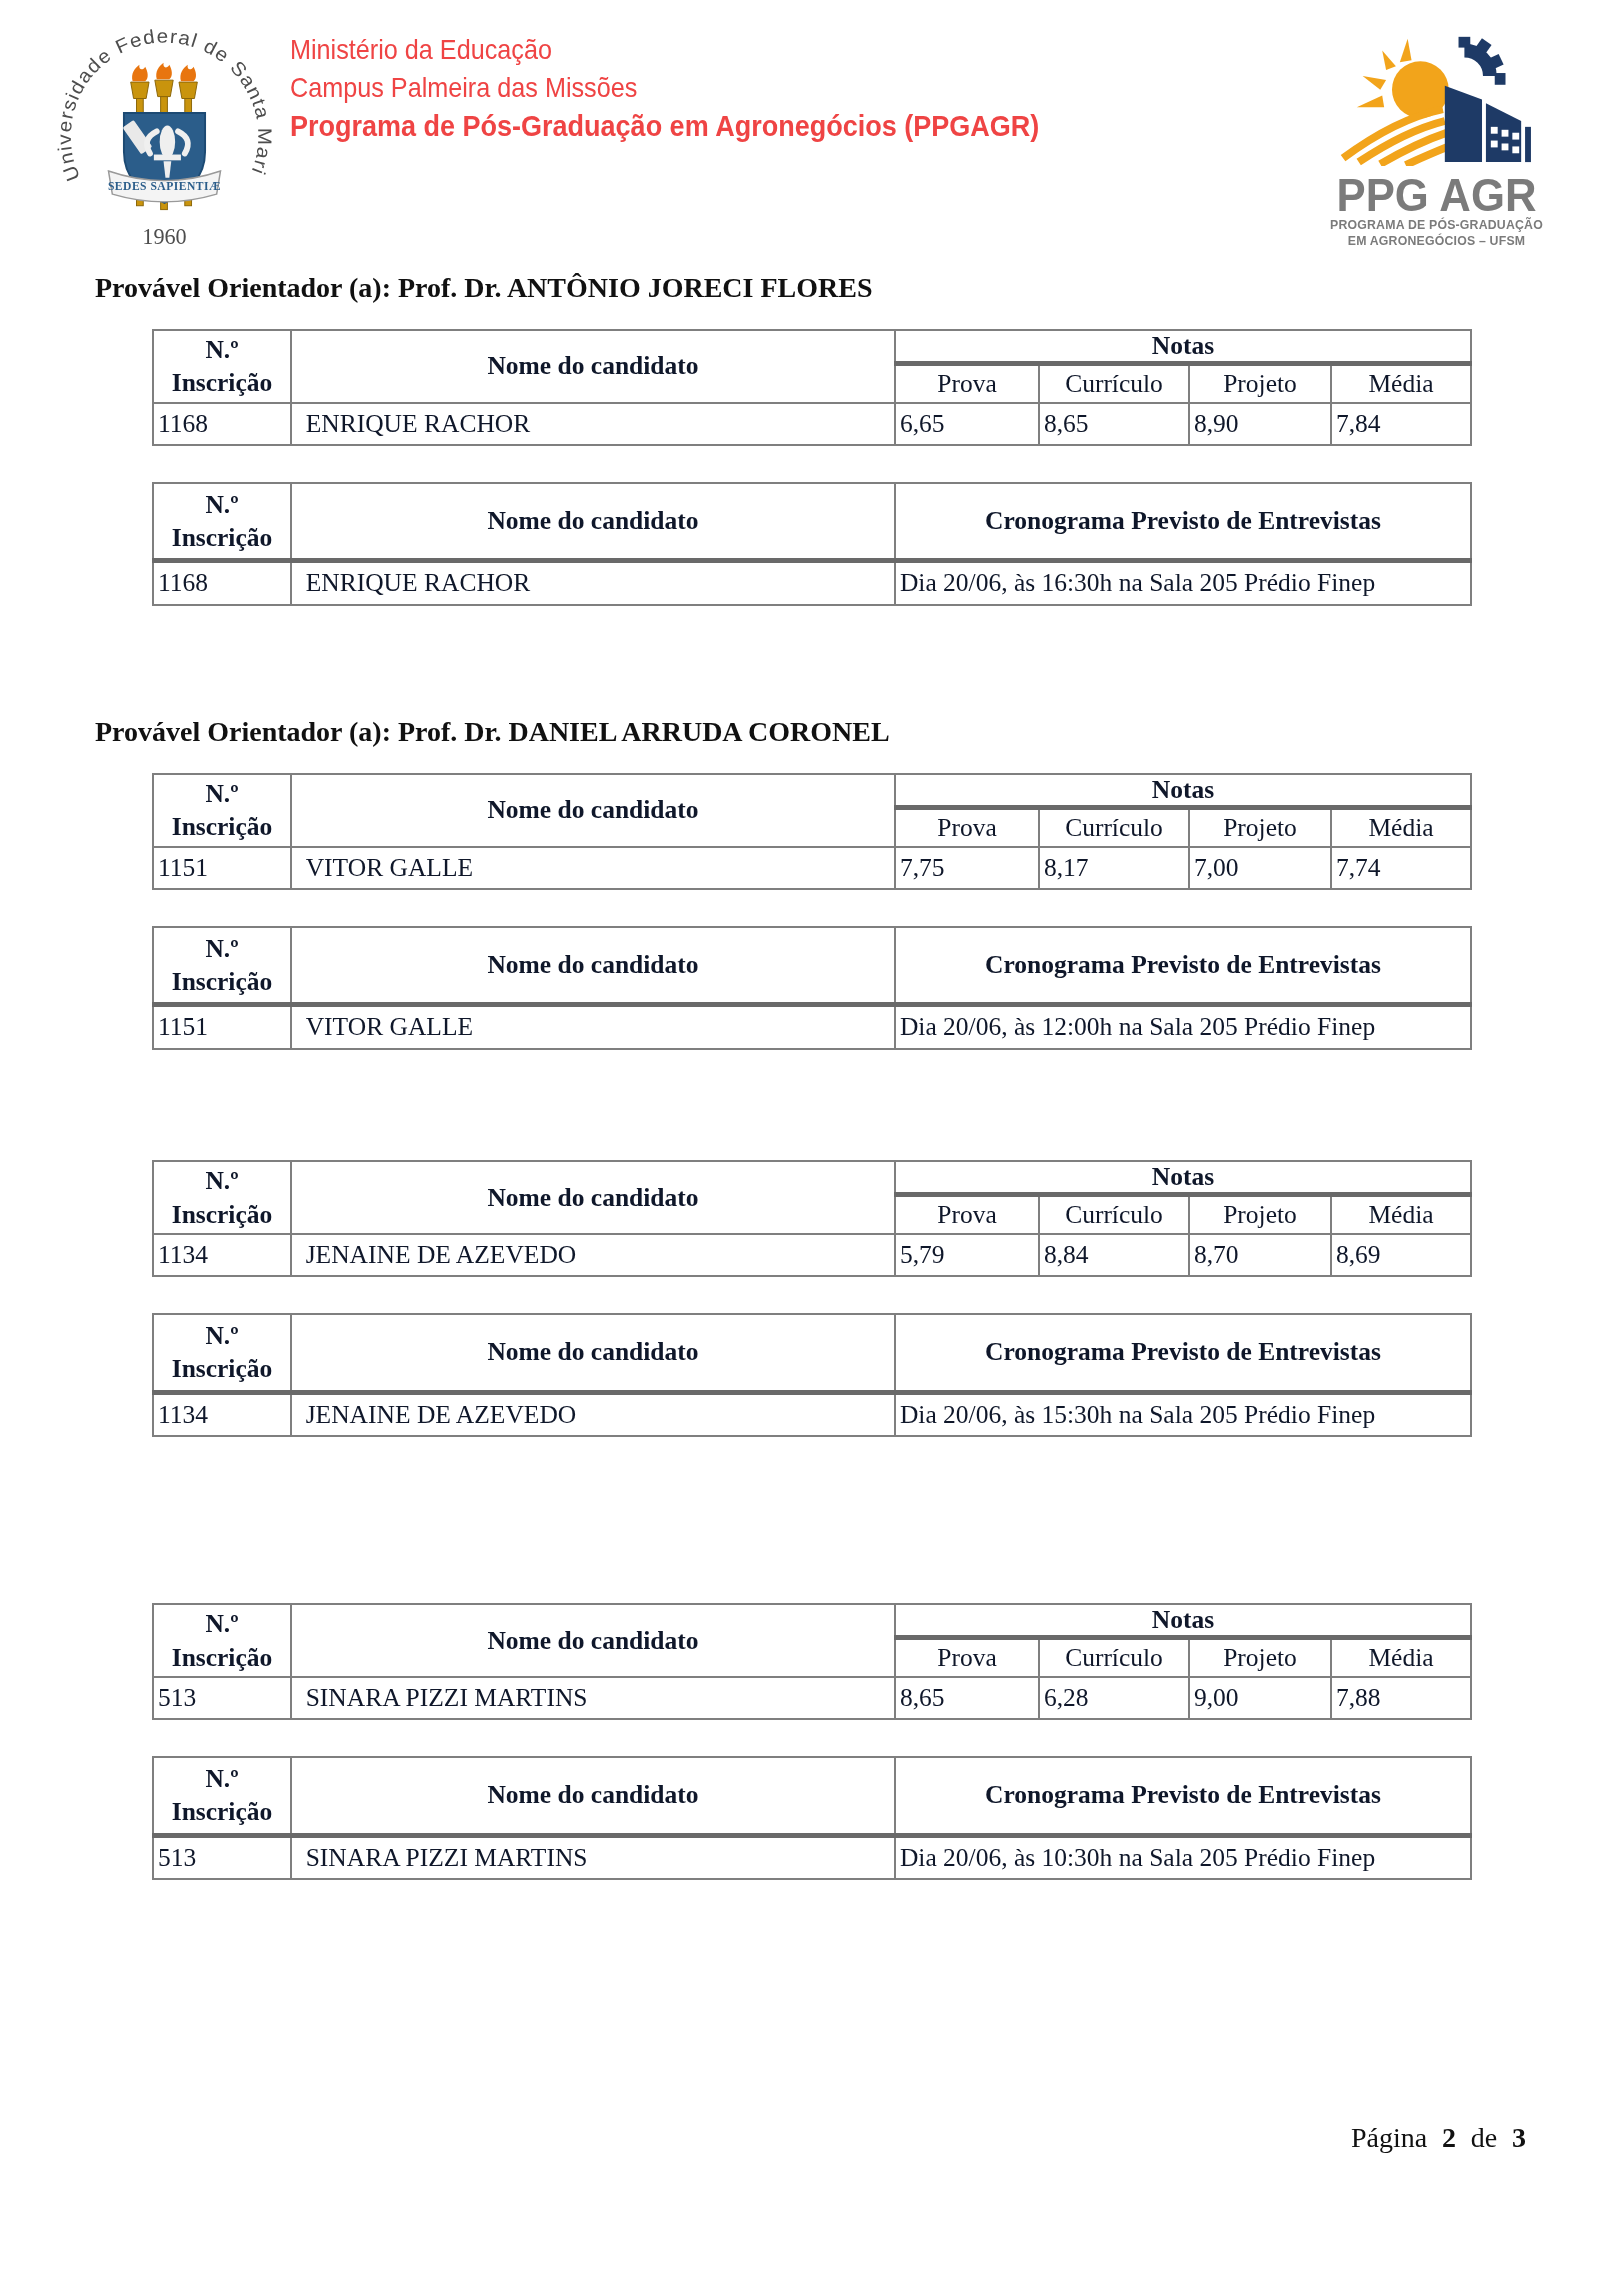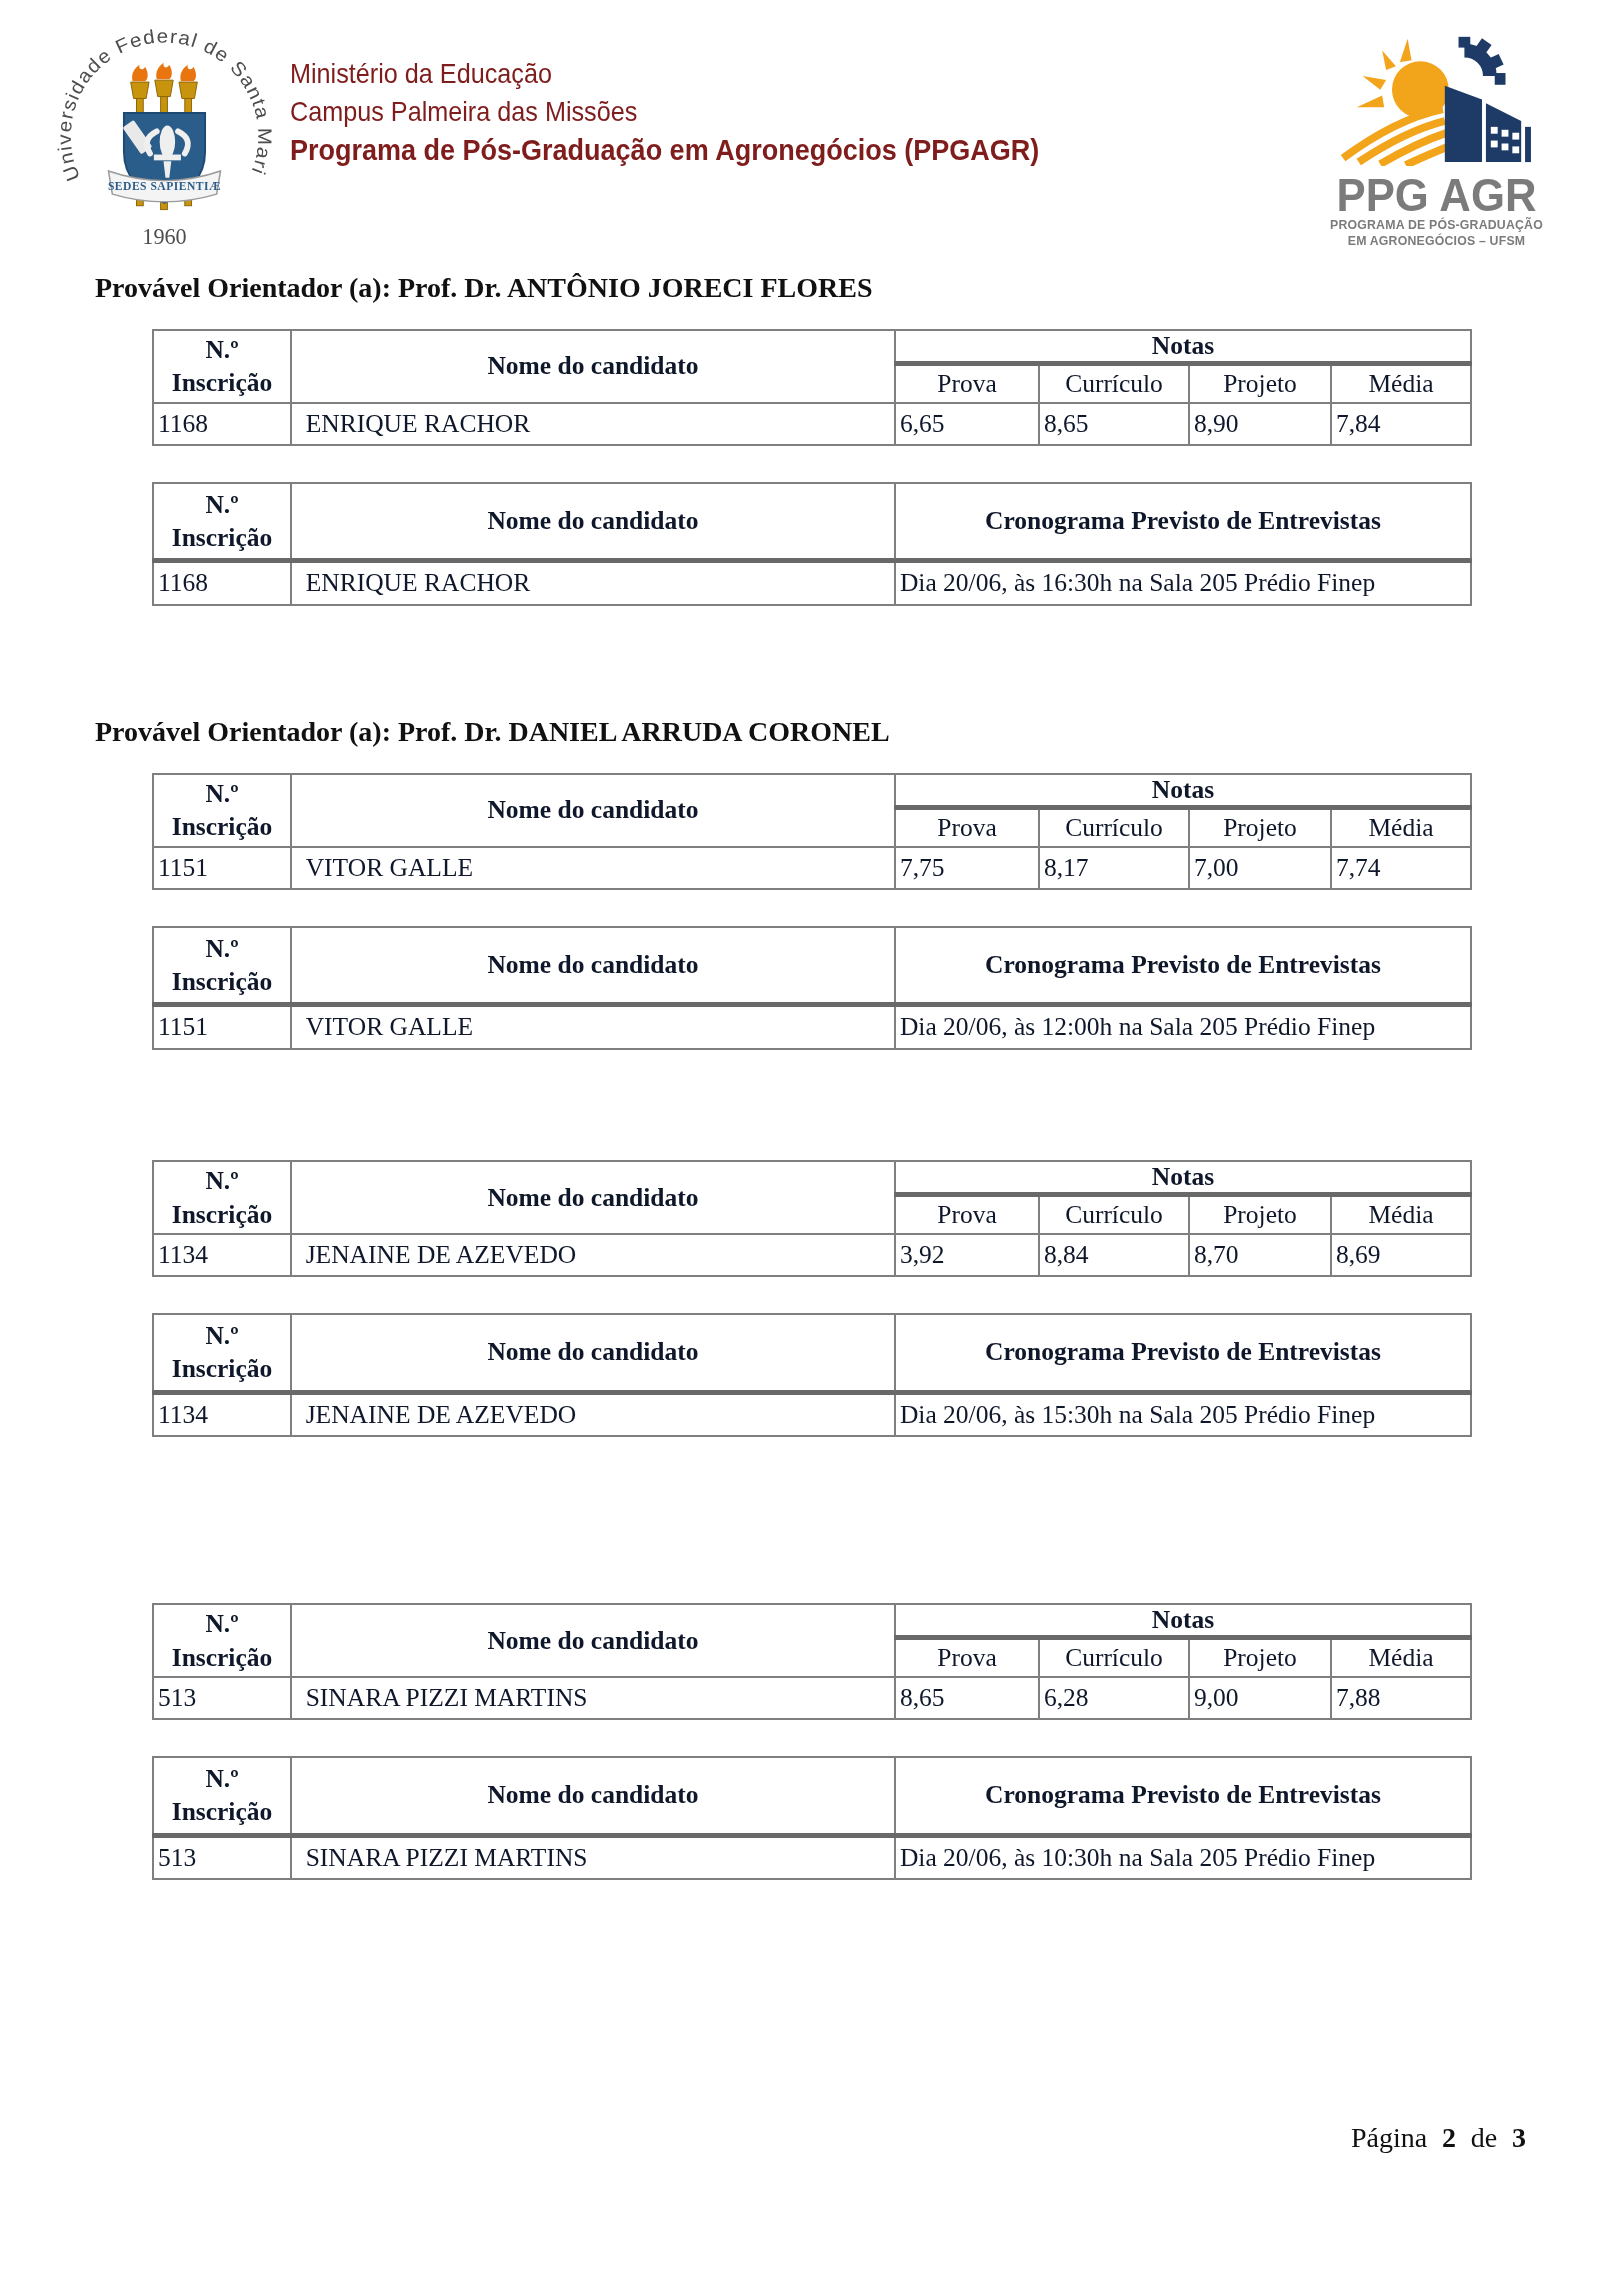--- a/index.html
+++ b/index.html
@@ -18,22 +18,22 @@
   body{
     width:1621px;height:2293px;position:relative;
     font-family:"Liberation Serif", serif;color:var(--ink);
     overflow:hidden;
   }
 
   
   .header{position:absolute;top:25.5px;left:0;width:1621px;height:216px;}
   .seal{position:absolute;left:51px;top:2px;width:227px;height:227px;}
   .header-text{
-    position:absolute;left:290px;top:29px;
-    font-family:"Liberation Sans", sans-serif;color:#7f1d1d;
+    position:absolute;left:290px;top:5px;
+    font-family:"Liberation Sans", sans-serif;color:#ef4444;
   }
   .header-text .line{display:block;height:38px;line-height:38px;font-size:28px;white-space:nowrap;}
   .header-text .line>span{display:inline-block;transform:scaleX(.9);transform-origin:0 50%;}
   .header-text .line.program{font-weight:bold;font-size:30px;}
 
   .ppg-logo{position:absolute;left:1325px;top:3.9px;width:223px;text-align:center;
     font-family:"Liberation Sans", sans-serif;color:var(--logo-gray);}
   .ppg-logo .acronym{font-size:46px;font-weight:bold;letter-spacing:0;line-height:1;margin-top:2px;
     transform:scaleX(.95);transform-origin:center;}
   .ppg-logo .sub{font-size:12.3px;font-weight:bold;line-height:1.3;letter-spacing:0.2px;}
@@ -311,21 +311,21 @@
         <th>Prova</th>
         <th>Currículo</th>
         <th>Projeto</th>
         <th>Média</th>
       </tr>
     </thead>
     <tbody>
       <tr>
         <td>1134</td>
         <td class="td-nome">JENAINE DE AZEVEDO</td>
-        <td>3,92</td>
+        <td>5,79</td>
         <td>8,84</td>
         <td>8,70</td>
         <td>8,69</td>
       </tr>
     </tbody>
   </table>
   <table class="schedule-table">
     <colgroup>
         <col style="width:138px">
         <col style="width:604px">

